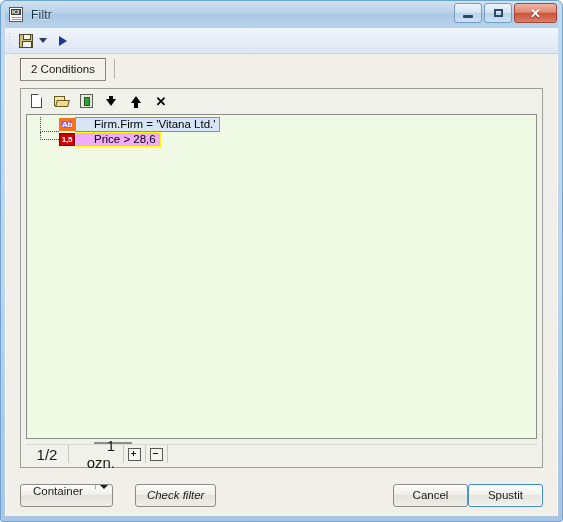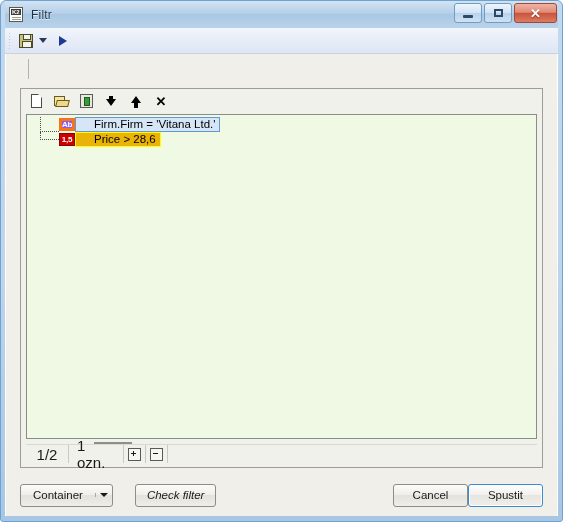--- a/index.html
+++ b/index.html
@@ -285,21 +285,21 @@
     white-space: nowrap;
     box-sizing: border-box;
   }
   .cond-label.selected {
     background: #d6e6f7;
     border: 1px solid #5f9ad6;
     height: 15px;
     line-height: 13px;
   }
   .cond-label.yellow {
-    background: #eab308;
+    background: #f0abfc;
     border: 1px solid #ffff00;
     height: 15px;
     line-height: 13px;
   }
 
   
   .hscroll {
     position: absolute;
     left: 5px;
     right: 5px;
@@ -330,21 +330,21 @@
     display: flex;
     align-items: center;
     justify-content: center;
     font-size: 15px;
     color: #1a1a1a;
     border-right: 1px solid #c9c9c3;
     box-sizing: border-box;
     padding: 0 8px;
   }
   .ps-cell.w1 { width: 43px; }
-  .ps-cell.w2 { width: 55px; }
+  .ps-cell.w2 { width: 55px; text-align: right; }
   .ps-cell.w3 { width: 22px; padding: 0; }
   .ps-cell.grow { flex: 1; border-right: none; }
   .sq-btn {
     width: 11px; height: 11px;
     border: 1px solid #5a5a55;
     background: #f6f6f2;
     position: relative;
     cursor: default;
   }
   .sq-btn::before {
@@ -384,21 +384,21 @@
     display: flex;
     align-items: center;
     justify-content: center;
     cursor: default;
     font-family: "Liberation Sans", sans-serif;
     white-space: nowrap;
   }
   .btn.split {
     padding: 0;
     display: flex;
-    align-items: center;
+    align-items: flex-start;
   }
   .btn.split .lbl {
     display: flex;
     align-items: center;
     justify-content: center;
     padding: 0 12px;
   }
   .btn.split .arrowcell {
     width: 16px;
     border-left: 1px solid #a8a8a2;
@@ -608,20 +608,21 @@
         <div class="tb-caret"></div>
       </div>
       <div class="tb-item" style="margin-left:6px;">
         <div class="tb-play"></div>
       </div>
     </div>
 
     <div class="client">
 
       <div class="tabs">
+        <div class="tab active">2 Conditions</div>
         <div class="tab-divider"></div>
       </div>
 
       <div class="panel">
 
         <div class="panel-toolbar">
           <div class="pt-btn">
             <div class="page-ico"></div>
           </div>
           <div class="pt-btn">

